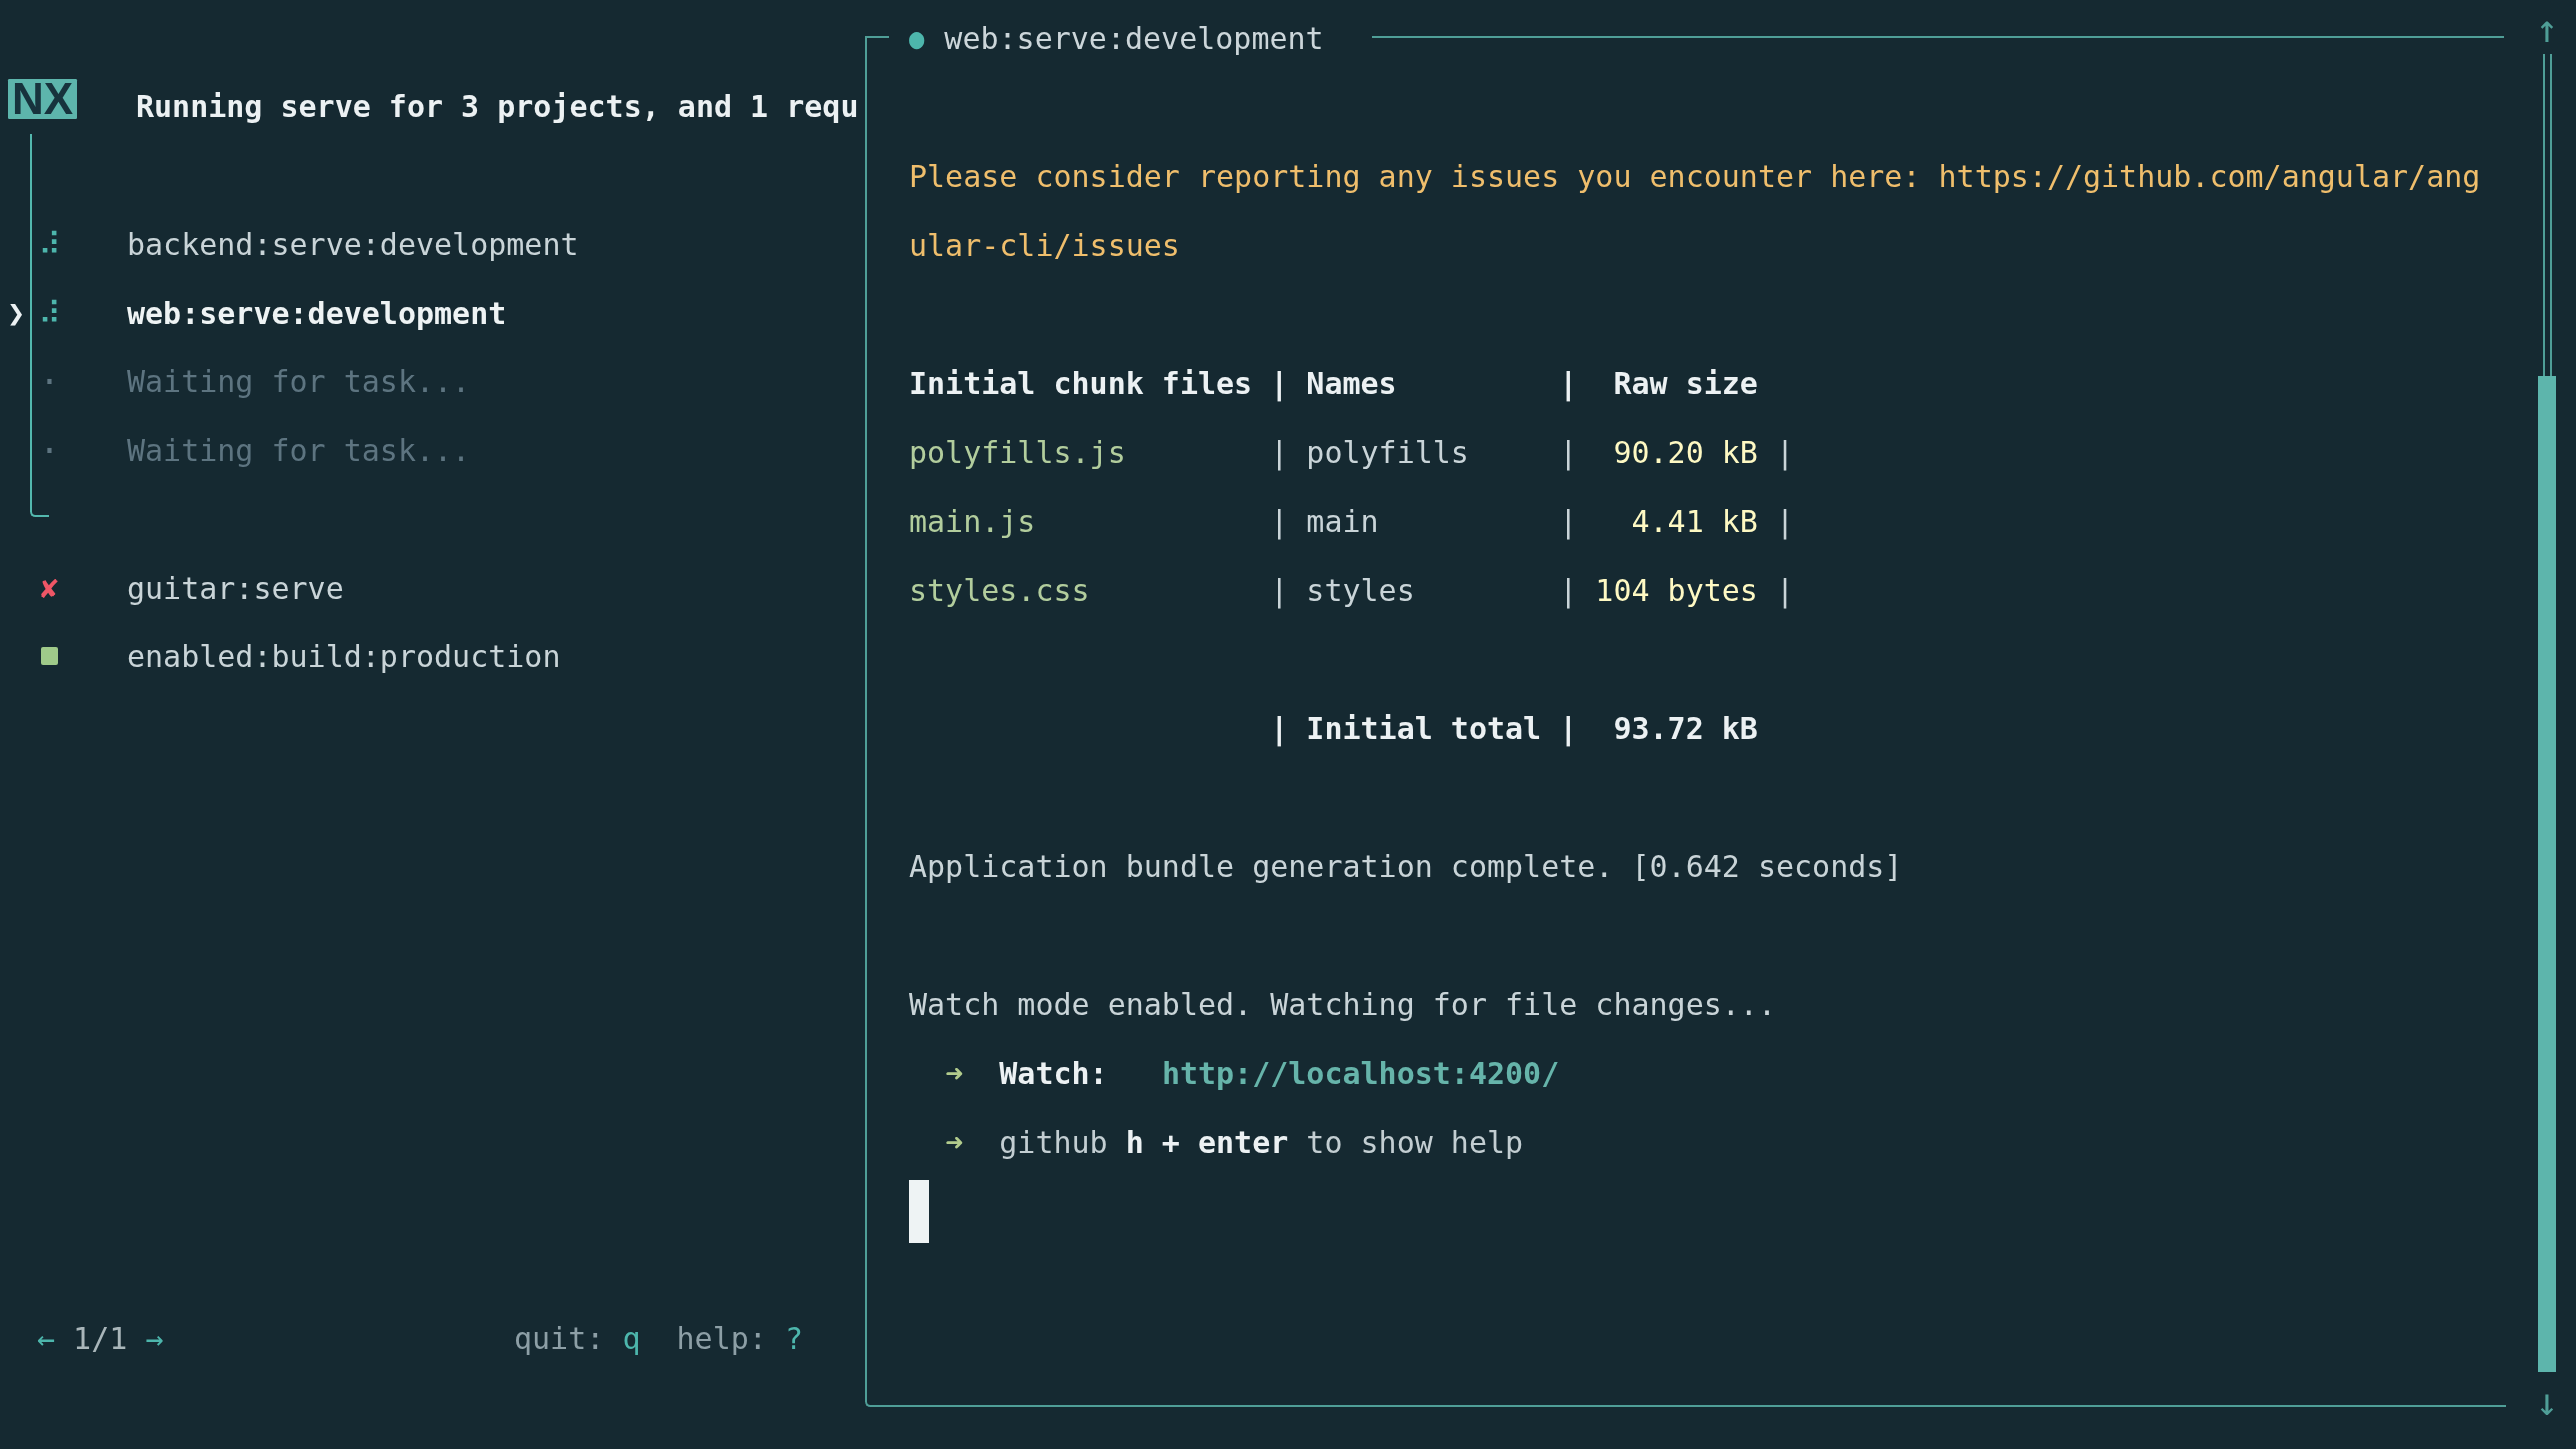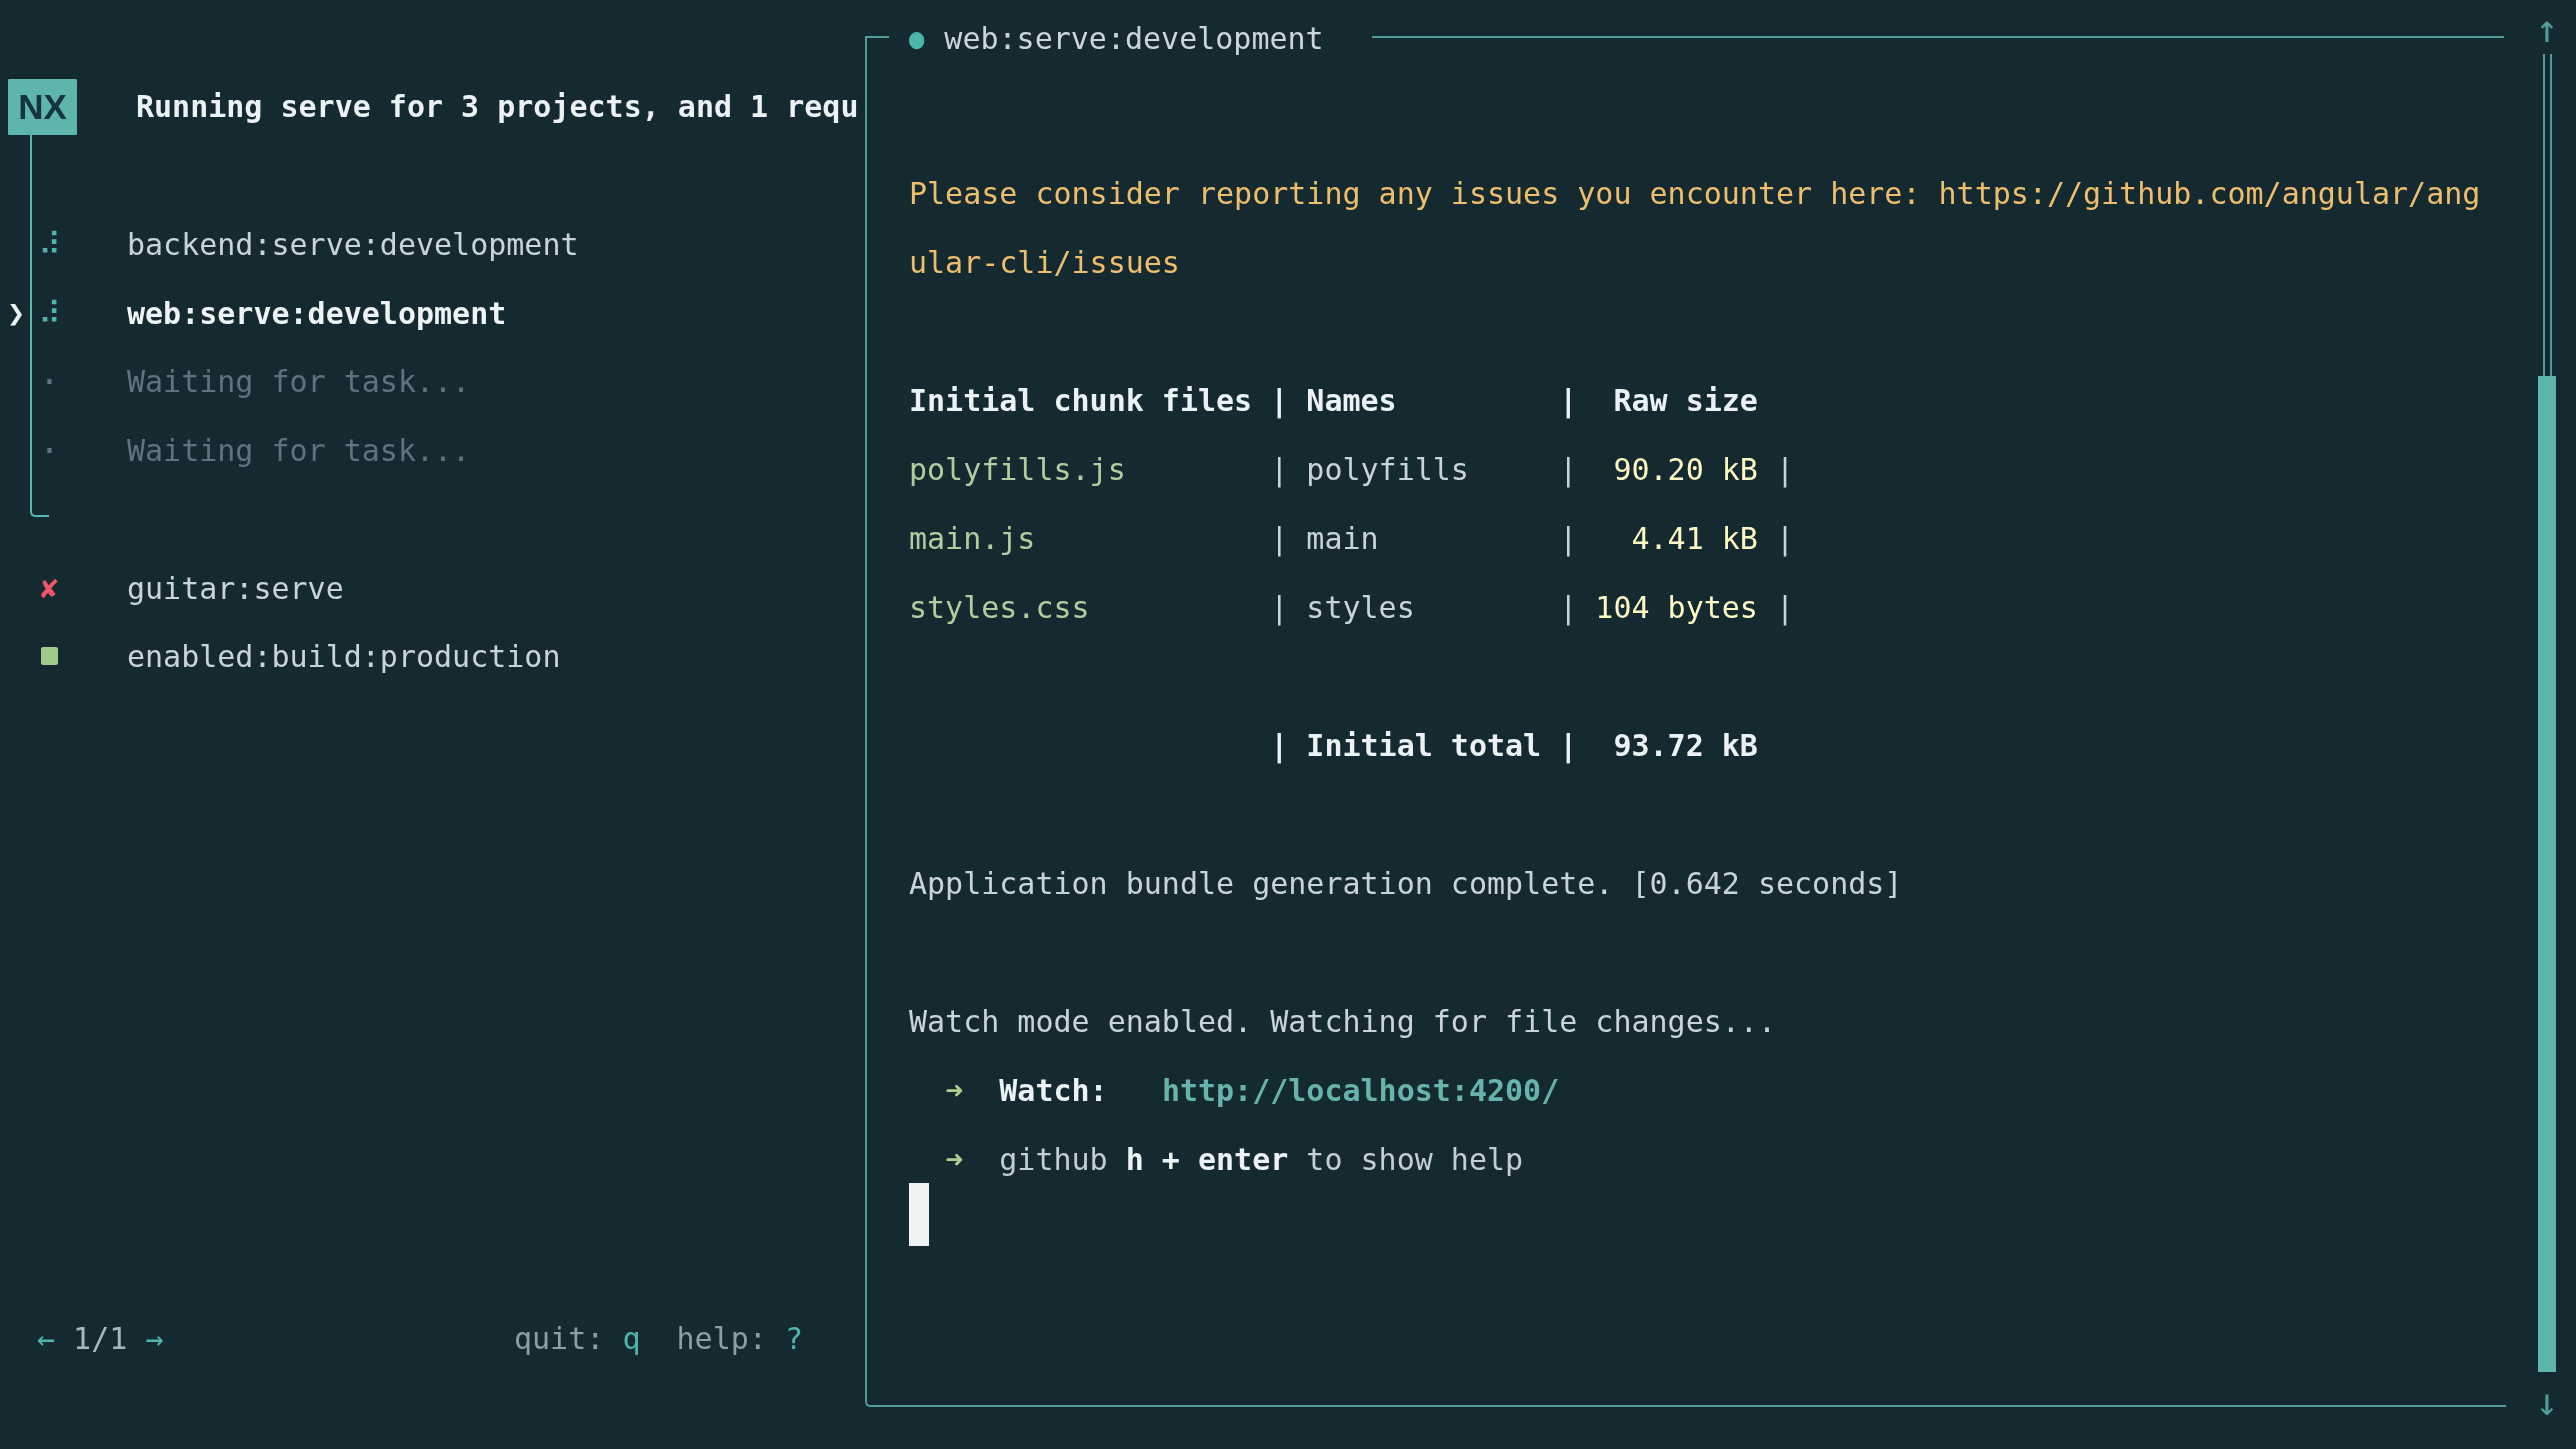--- a/index.html
+++ b/index.html
@@ -5,22 +5,22 @@
   html,body{margin:0;padding:0;background:#0f2028;}
   .screen{
     position:relative;width:2576px;height:1449px;overflow:hidden;
     background:#152931;
     font-family:"DejaVu Sans Mono","Liberation Mono",monospace;
     font-size:30px;color:#c9d4d8;
   }
   .abs{position:absolute;}
 
   
-  .nx-badge{left:8px;top:79px;width:69px;height:56px;background:#5db5ac;color:#17333d;
-    font-family:"Liberation Sans",sans-serif;font-weight:bold;font-size:35px;
+  .nx-badge{left:8px;top:79px;width:69px;height:40px;background:#5db5ac;color:#17333d;
+    font-family:"Liberation Sans",sans-serif;font-weight:bold;font-size:44px;
     display:flex;align-items:center;justify-content:center;border-radius:1.3px;}
   .side-title{left:136px;top:72px;width:733px;height:68px;display:flex;align-items:center;
     font-weight:bold;color:#ecf1f3;white-space:pre;overflow:hidden;}
   .tree-line{left:30px;top:134px;width:17.4px;height:381px;
     border-left:2.7px solid #53b8ae;border-bottom:2.7px solid #53b8ae;border-bottom-left-radius:5.4px;}
   .task-row{left:0;width:863px;height:68px;}
   .sel-arrow{position:absolute;left:1.3px;top:0;width:29.5px;height:68px;display:flex;align-items:center;
     justify-content:center;color:#ecf1f3;font-size:29.5px;font-weight:bold;}
   .icon-box{position:absolute;left:29.5px;top:0;width:40px;height:68px;display:flex;align-items:center;justify-content:center;}
   .i-spin{color:#4db6ac;font-size:31px;}
@@ -39,21 +39,21 @@
   
   .panel-border{left:865px;top:36px;width:1639px;height:1369px;
     border-left:2px solid #4f9e97;border-bottom:2px solid #4f9e97;border-bottom-left-radius:5.4px;}
   .border-stub{left:865px;top:36px;width:24px;height:2px;background:#4f9e97;}
   .title-line{left:1372px;top:36px;width:1132px;height:2px;background:#4f9e97;}
   .panel-title-row{left:909px;top:4px;height:68px;display:flex;align-items:center;white-space:pre;}
   .status-dot{color:#4db6ac;font-size:25.5px;margin-right:20px;transform:scaleY(1.12);}
   .panel-title{color:#ccd6da;}
 
   .console{left:909px;top:142px;width:1603px;}
-  .line{height:69px;display:flex;align-items:flex-end;white-space:pre;}
+  .line{height:69px;display:flex;align-items:center;white-space:pre;}
   .c-text{color:#c9d4d8;}
   .c-dim{color:#c3ced2;}
   .c-bold{color:#ecf1f3;font-weight:bold;}
   .c-yellow{color:#efbe6c;}
   .c-green{color:#b2cd9d;}
   .c-size{color:#fef9c3;}
   .c-url{color:#66b4aa;font-weight:bold;}
   .c-urlb{color:#66b4aa;font-weight:bold;}
   .c-arrow{color:#b2cc8d;}
   .c-cursor{display:inline-block;width:20px;height:63px;background:#eef3f4;}

